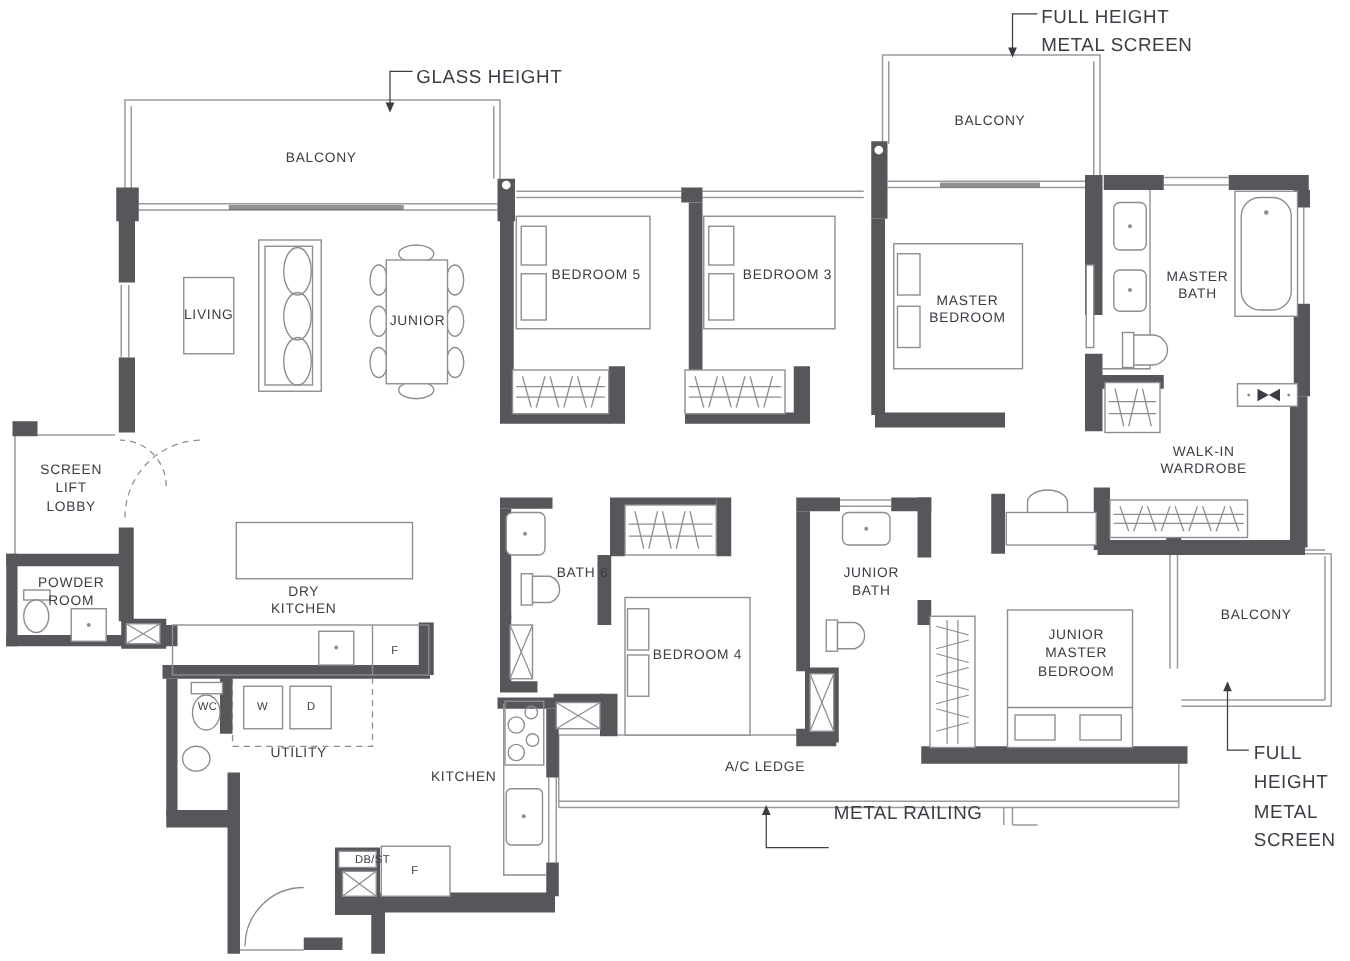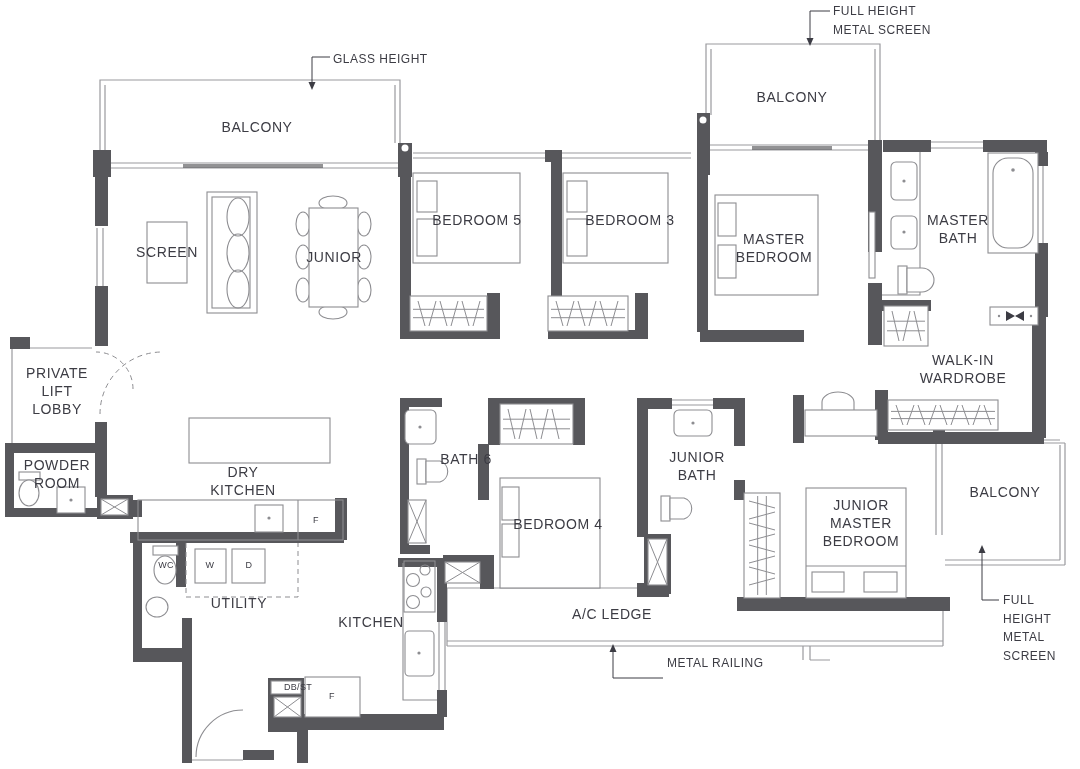--- a/index.html
+++ b/index.html
@@ -21,25 +21,25 @@
   .furn-nf{stroke:var(--furn);stroke-width:1.1;fill:none;}
   .dash{stroke:var(--furn);stroke-width:1;fill:none;stroke-dasharray:5 4;}
   .dot{fill:var(--furn);stroke:none;}
   .whitebox{fill:#fff;stroke:var(--furn);stroke-width:1.1;}
   .hatchline{stroke:var(--furn);stroke-width:1;fill:none;}
   .leader{stroke:var(--text);stroke-width:1;fill:none;}
   .arrow{fill:var(--text);stroke:none;}
   .hinge{fill:#fff;stroke:none;}
   .lbl{
     position:absolute;transform:translate(-50%,-50%);
-    color:var(--text);font-size:14px;letter-spacing:.6px;line-height:1.3;
+    color:var(--text);font-size:11px;letter-spacing:.6px;line-height:1.3;
     white-space:pre-line;text-align:center;pointer-events:none;
   }
   .ann{
-    position:absolute;color:var(--text);font-size:12px;letter-spacing:.5px;
+    position:absolute;color:var(--text);font-size:15px;letter-spacing:.5px;
     line-height:1.55;white-space:pre-line;text-align:left;pointer-events:none;
   }
   .sm{font-size:9px;letter-spacing:.3px;}
 </style>
 </head>
 <body>
 
 <div class="plan">
 <svg width="1080" height="769" viewBox="0 0 1080 769">
 
@@ -392,31 +392,31 @@
     <path class="leader" d="M999 600 H982 V551"></path>
     <path class="arrow" d="M982 545 L978.5 553 L985.5 553 Z"></path>
     <path class="leader" d="M663 678 H613 V650"></path>
     <path class="arrow" d="M613 644 L609.5 652 L616.5 652 Z"></path>
   </g>
 </svg>
 
   <div class="lbl" style="left:257px;top:127px">BALCONY</div>
   <div class="lbl" style="left:792px;top:97px">BALCONY</div>
   <div class="lbl" style="left:1005px;top:492px">BALCONY</div>
-  <div class="lbl" style="left:167px;top:252px">SCREEN</div>
+  <div class="lbl" style="left:167px;top:252px">LIVING</div>
   <div class="lbl" style="left:334px;top:257px">JUNIOR</div>
   <div class="lbl" style="left:477px;top:220px">BEDROOM 5</div>
   <div class="lbl" style="left:630px;top:220px">BEDROOM 3</div>
   <div class="lbl" style="left:774px;top:248px">MASTER
 BEDROOM</div>
   <div class="lbl" style="left:958px;top:229px">MASTER
 BATH</div>
   <div class="lbl" style="left:963px;top:369px">WALK-IN
 WARDROBE</div>
-  <div class="lbl" style="left:57px;top:391px">PRIVATE
+  <div class="lbl" style="left:57px;top:391px">SCREEN
 LIFT
 LOBBY</div>
   <div class="lbl" style="left:57px;top:474px">POWDER
 ROOM</div>
   <div class="lbl" style="left:243px;top:481px">DRY
 KITCHEN</div>
   <div class="lbl sm" style="left:166px;top:566px">WC</div>
   <div class="lbl sm" style="left:210px;top:566px">W</div>
   <div class="lbl sm" style="left:249px;top:566px">D</div>
   <div class="lbl" style="left:239px;top:603px">UTILITY</div>
@@ -431,14 +431,14 @@
   <div class="lbl" style="left:612px;top:614px">A/C LEDGE</div>
   <div class="lbl sm" style="left:316px;top:521px">F</div>
   <div class="lbl sm" style="left:332px;top:697px">F</div>
   <div class="lbl sm" style="left:298px;top:688px">DB/ST</div>
 
   <div class="ann" style="left:833px;top:2px">FULL HEIGHT
 METAL SCREEN</div>
   <div class="ann" style="left:333px;top:50px">GLASS HEIGHT</div>
   <div class="ann" style="left:1003px;top:591px">FULL HEIGHT
 METAL SCREEN</div>
-  <div class="ann" style="left:667px;top:654px">METAL RAILING</div>
+  <div class="ann" style="left:667px;top:639px">METAL RAILING</div>
 </div>
 
 </body></html>

